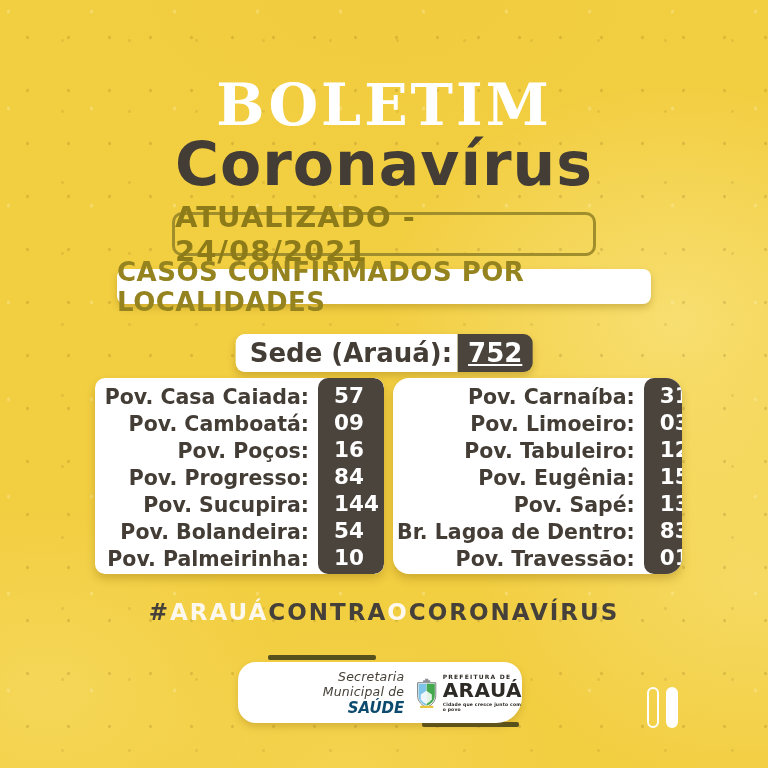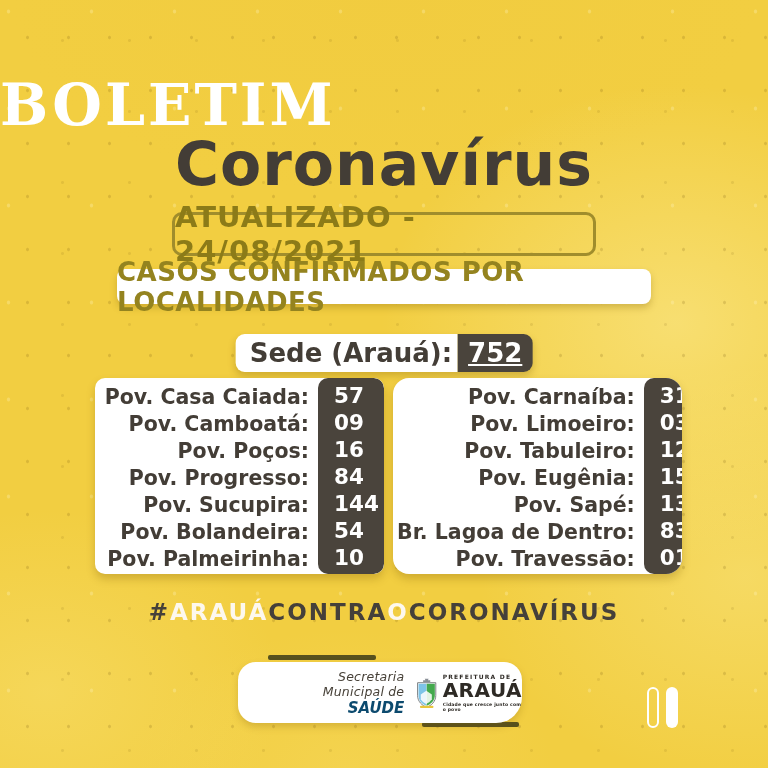--- a/index.html
+++ b/index.html
@@ -25,21 +25,21 @@
       radial-gradient(rgba(118,90,16,.13) 1px, transparent 1.9px),
       radial-gradient(rgba(255,246,200,.28) 1.2px, transparent 2.1px);
     background-size: 41px 53px, 67px 71px, 83px 97px;
     background-position: 7px 11px, 29px 5px, 50px 60px;
     pointer-events: none;
   }
 
   
   .title1 {
     position: absolute; top: 76px; left: 0; right: 0;
-    text-align: left;
+    text-align: center;
     font-family: "DejaVu Serif", serif;
     font-weight: bold; font-size: 57px; line-height: 1;
     letter-spacing: 3px; color: #FFFFFF;
   }
   .title2 {
     position: absolute; top: 134px; left: 0; right: 0;
     text-align: center;
     font-weight: bold; font-size: 60px; line-height: 1;
     letter-spacing: 1px; color: #433D36;
   }

